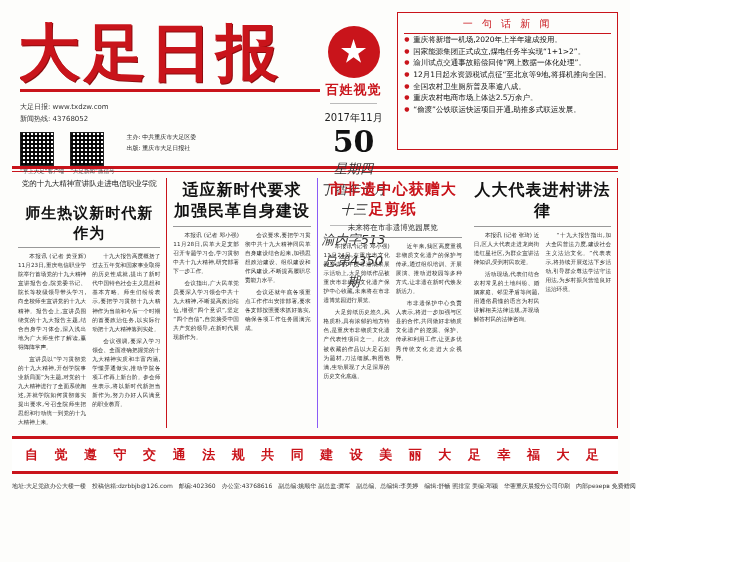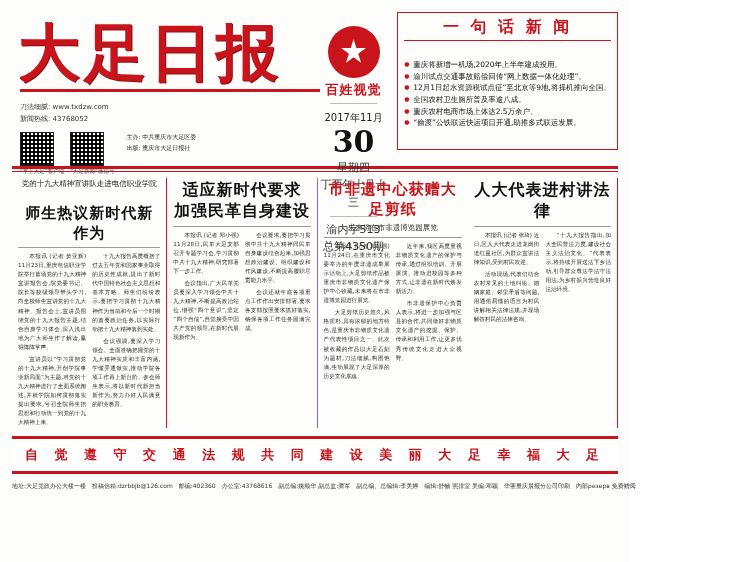--- a/index.html
+++ b/index.html
@@ -97,42 +97,42 @@
   }
   .mh-date{
     margin-top:6px;
     font-size:10px;color:#222;line-height:1.5;
   }
   .mh-bignum{
     font-family:"DejaVu Serif","Liberation Serif",serif;
     font-size:30px;font-weight:bold;color:#111;line-height:1;
     margin:2px 0;
   }
-  .mh-small{font-size:11px;color:#333;line-height:1.6;}
+  .mh-small{font-size:13px;color:#333;line-height:1.6;font-style:italic;}
   .mh-center .rule{height:1px;background:#bbb;margin:4px 10px;}
 
   
   .newsbox{
     flex:1;
     border:1px solid #c9141b;
     margin-left:10px;
     padding:4px 6px 4px 6px;
     box-sizing:border-box;
     height:138px;
   }
   .newsbox-title{
     text-align:center;
     font-family:"DejaVu Serif","Liberation Serif",serif;
-    font-weight:bold;
+    font-weight:normal;
     color:#c9141b;
-    font-size:16px;
+    font-size:10px;
     letter-spacing:3px;
     border-bottom:1px solid #c9141b;
     padding-bottom:2px;
-    margin-bottom:18px;
+    margin-bottom:0;
   }
   .newsbox ul{list-style:none;margin:0;padding:0;}
   .newsbox li{
     font-size:7.5px;
     color:#111;
     line-height:1.55;
     padding-left:9px;
     position:relative;
     white-space:nowrap;
     overflow:hidden;
@@ -230,21 +230,21 @@
 
 <div class="page">
 
   <div class="masthead">
 
     <div class="mh-left">
       <div class="logo-title">大足日报</div>
       <div class="logo-underline"></div>
       <div class="mh-meta">
         <div>
-          <span>刀法细腻:</span>
+          <span>大足日报:</span>
           <span>www.txdzw.com</span>
         </div>
         <div>
           <span>新闻热线:</span>
           <span>43768052</span>
         </div>
       </div>
       <div class="qr-row">
         <div class="qr-item">
           <div class="qr-box"></div>
@@ -259,32 +259,33 @@
           <div>出版: 重庆市大足日报社</div>
         </div>
       </div>
     </div>
 
     <div class="mh-center">
       <div class="logo-badge"></div>
       <div class="slogan2">百姓视觉</div>
       <div class="rule"></div>
       <div class="mh-date">2017年11月</div>
-      <div class="mh-bignum">30</div>
+      <div class="mh-bignum">50</div>
       <div class="mh-small">星期四</div>
       <div class="mh-small">丁酉年十月十三</div>
       <div class="rule"></div>
       <div class="mh-small">渝内字513</div>
       <div class="mh-small">总第4350期</div>
     </div>
 
     <div class="newsbox">
       <div class="newsbox-title">一 句 话 新 闻</div>
       <ul>
         <li>重庆将新增一机场,2020年上半年建成投用。</li>
+        <li>国家能源集团正式成立,煤电任务半实现“1+1&gt;2”。</li>
         <li>渝川试点交通事故赔偿回传“网上数据一体化处理”。</li>
         <li>12月1日起水资源税试点征“至北京等9地,将择机推向全国。</li>
         <li>全国农村卫生厕所普及率逾八成。</li>
         <li>重庆农村电商市场上体达2.5万余户。</li>
         <li>“偷渡”公铁联运快运项目开通,助推多式联运发展。</li>
       </ul>
     </div>
   </div>
 
   <div class="divider"></div>

